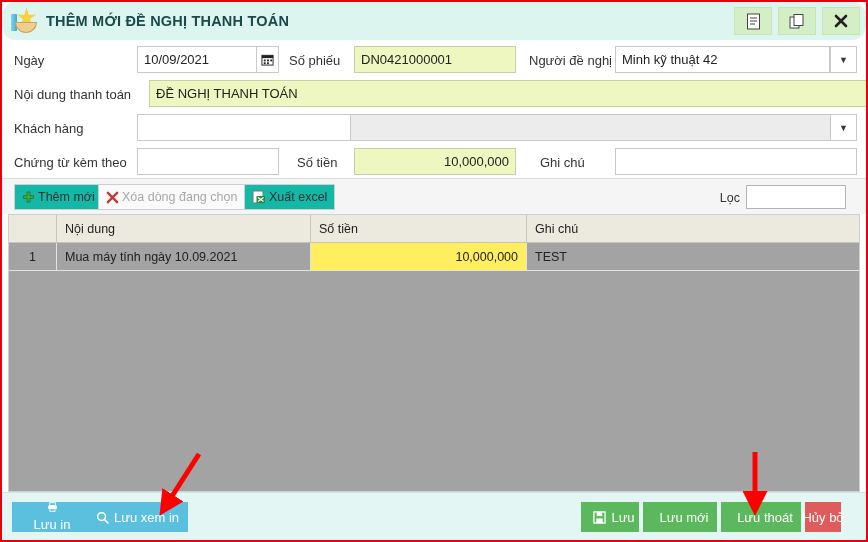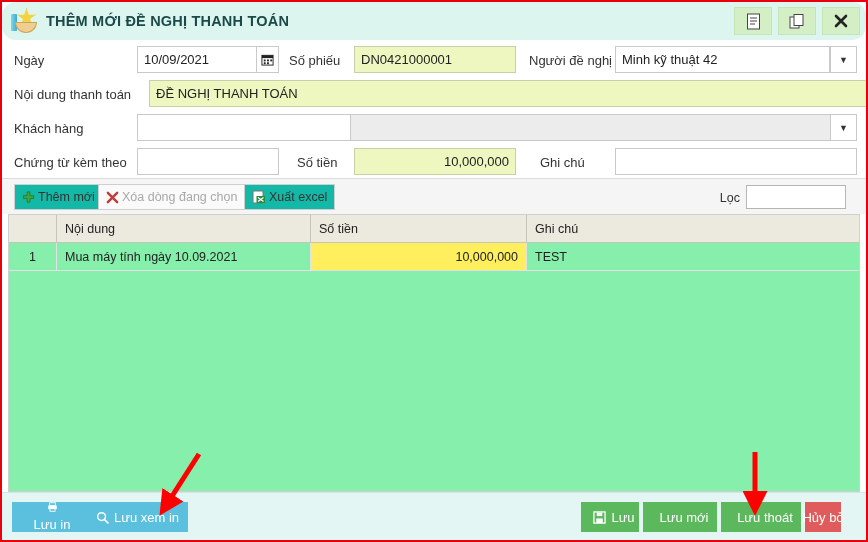--- a/index.html
+++ b/index.html
@@ -105,21 +105,21 @@
   .filter-lbl { position: absolute; right: 126px; top: 12px; font-size: 12.5px; color: #333; }
   .filter-inp {
     position: absolute; right: 20px; top: 6px; width: 100px; height: 24px;
     border: 1px solid #b5b5b5; background: #fff;
   }
 
   
   .grid {
     position: absolute; left: 6px; top: 212px;
     width: 852px; height: 278px;
-    background: #86efac; border: 1px solid #cfcfcf;
+    background: #a3a3a3; border: 1px solid #cfcfcf;
   }
   .grid-head {
     display: flex; height: 28px;
     background: #ece9df; border-bottom: 1px solid #c8c4b8;
   }
   .grid-head .th {
     font-size: 12.5px; color: #222; display: flex; align-items: center;
     padding: 0 8px; border-right: 1px solid #c8c4b8; height: 100%;
   }
   .grid-row { display: flex; height: 28px; border-bottom: 1px solid #e2e2e2; }

